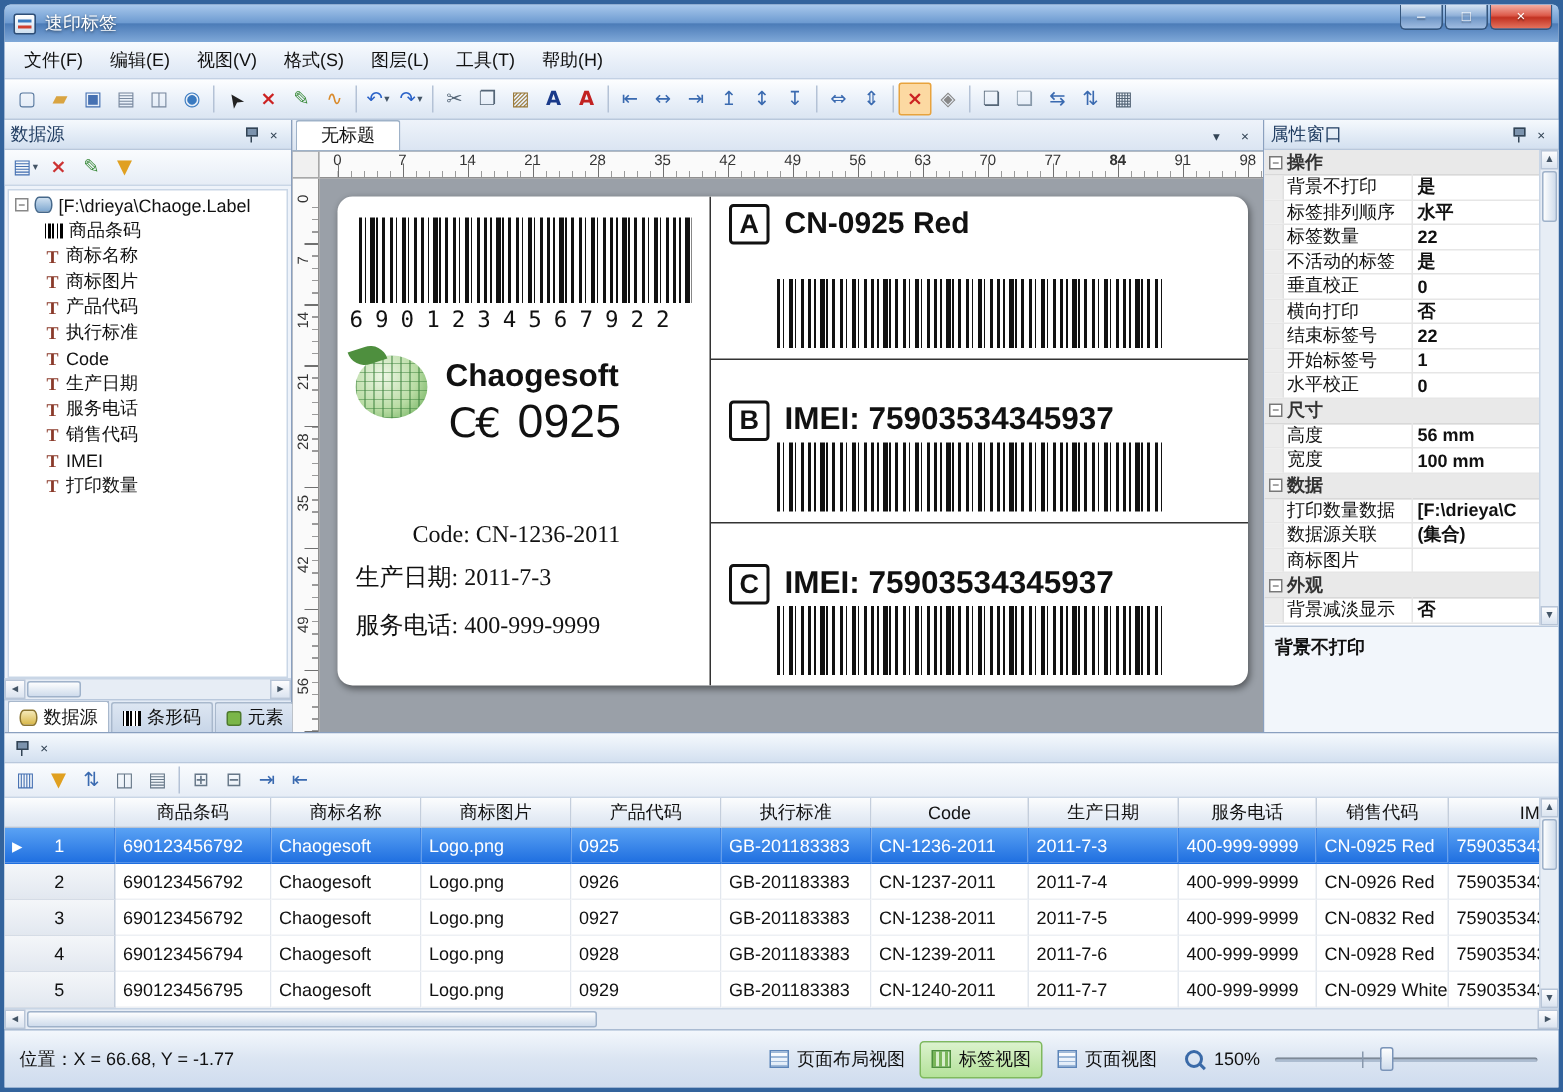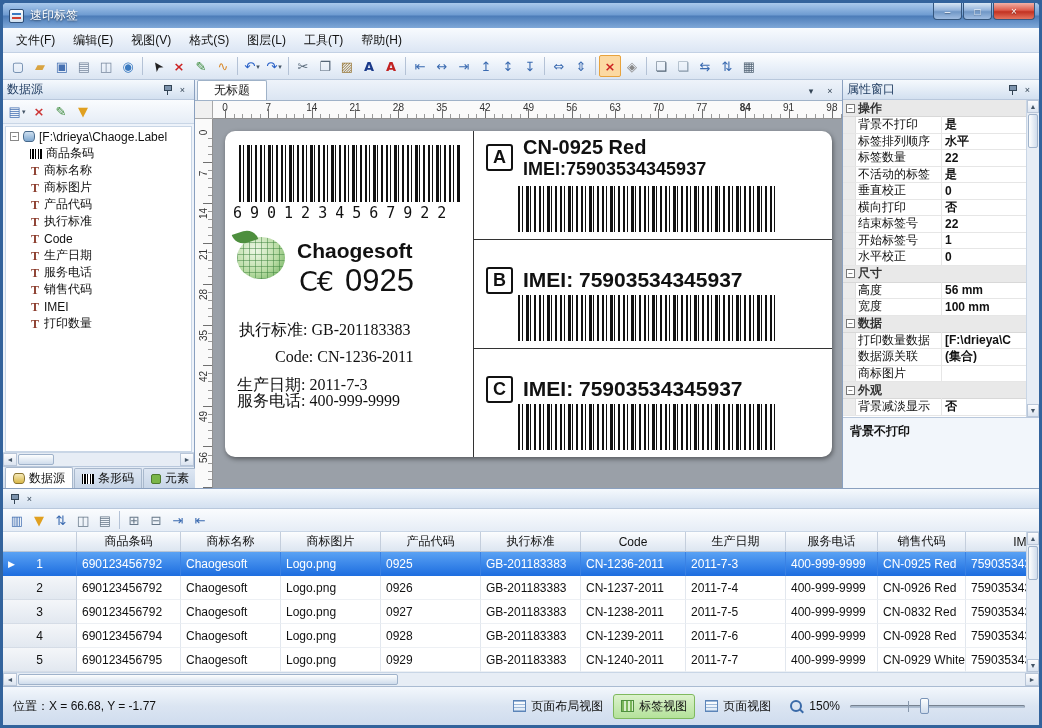--- a/index.html
+++ b/index.html
@@ -85,21 +85,21 @@
 .logo-globe{position:absolute;left:2px;top:4px;width:48px;height:42px;border-radius:50%;background:repeating-linear-gradient(0deg,rgba(60,130,60,.5) 0 1px,transparent 1px 6px),repeating-linear-gradient(90deg,rgba(60,130,60,.5) 0 1px,transparent 1px 6px),radial-gradient(circle at 38% 32%,#eef7e6,#b9dca4 55%,#7cb86a 85%,#5a9a4c);}
 .logo-leaf{position:absolute;left:-2px;top:-2px;width:24px;height:12px;background:#4e8f3e;border-radius:0 12px 0 12px;transform:rotate(-18deg);}
 .brand{position:absolute;left:72px;top:108px;font-size:21px;font-weight:bold;white-space:nowrap;}
 .ce-line{position:absolute;left:74px;top:132px;display:flex;align-items:baseline;gap:12px;}
 .ce-mark{font-size:27px;letter-spacing:-1px;font-family:"DejaVu Sans",sans-serif;}
 .ce-num{font-size:31px;}
 .lab-line{position:absolute;font-family:"Liberation Serif","DejaVu Serif",serif;font-size:16px;white-space:nowrap;}
 .l1{left:14px;top:189px;}
 .l2{left:50px;top:217px;}
 .l3{left:12px;top:244px;}
-.l4{left:12px;top:260px;}
+.l4{left:12px;top:276px;}
 .lab-sec{flex:1;position:relative;border-bottom:1px solid #333;overflow:hidden;}
 .lab-sec:last-child{border-bottom:none;}
 .sec-head{display:flex;align-items:center;gap:10px;padding:5px 0 0 12px;}
 .lab-sec.single .sec-head{padding-top:27px;}
 .sec-letter{width:27px;height:27px;flex:0 0 27px;border:2px solid #111;border-radius:3px;display:flex;align-items:center;justify-content:center;font-size:18px;font-weight:bold;}
 .sec-lines{display:flex;flex-direction:column;line-height:1.15;}
 .sec-l1{font-size:20px;font-weight:bold;white-space:nowrap;}
 .lab-sec.single .sec-l1{font-size:21px;}
 .sec-l2{font-size:18px;font-weight:bold;white-space:nowrap;}
 .sec-bc{position:absolute;left:44px;right:56px;bottom:7px;height:46px;}
@@ -433,32 +433,30 @@
               <div class="bc-digits">6901234567922</div>
               <div class="logo">
                 <span class="logo-globe"></span>
                 <span class="logo-leaf"></span>
               </div>
               <div class="brand">Chaogesoft</div>
               <div class="ce-line">
                 <span class="ce-mark">C€</span>
                 <span class="ce-num">0925</span>
               </div>
-              <div class="lab-line l1">执行标准: GB-201183383</div>
               <div class="lab-line l2">Code: CN-1236-2011</div>
               <div class="lab-line l3">生产日期: 2011-7-3</div>
               <div class="lab-line l4">服务电话: 400-999-9999</div>
             </div>
             <div class="lab-right">
                 <div class="lab-sec">
                   <div class="sec-head">
                     <div class="sec-letter">A</div>
                     <div class="sec-lines">
                       <div class="sec-l1">CN-0925 Red</div>
-                      <div class="sec-l2">IMEI:75903534345937</div>
                     </div>
                   </div>
                   <div class="sec-bc barcode"></div>
                 </div>
                 <div class="lab-sec single">
                   <div class="sec-head">
                     <div class="sec-letter">B</div>
                     <div class="sec-lines">
                       <div class="sec-l1">IMEI: 75903534345937</div>
                     </div>

